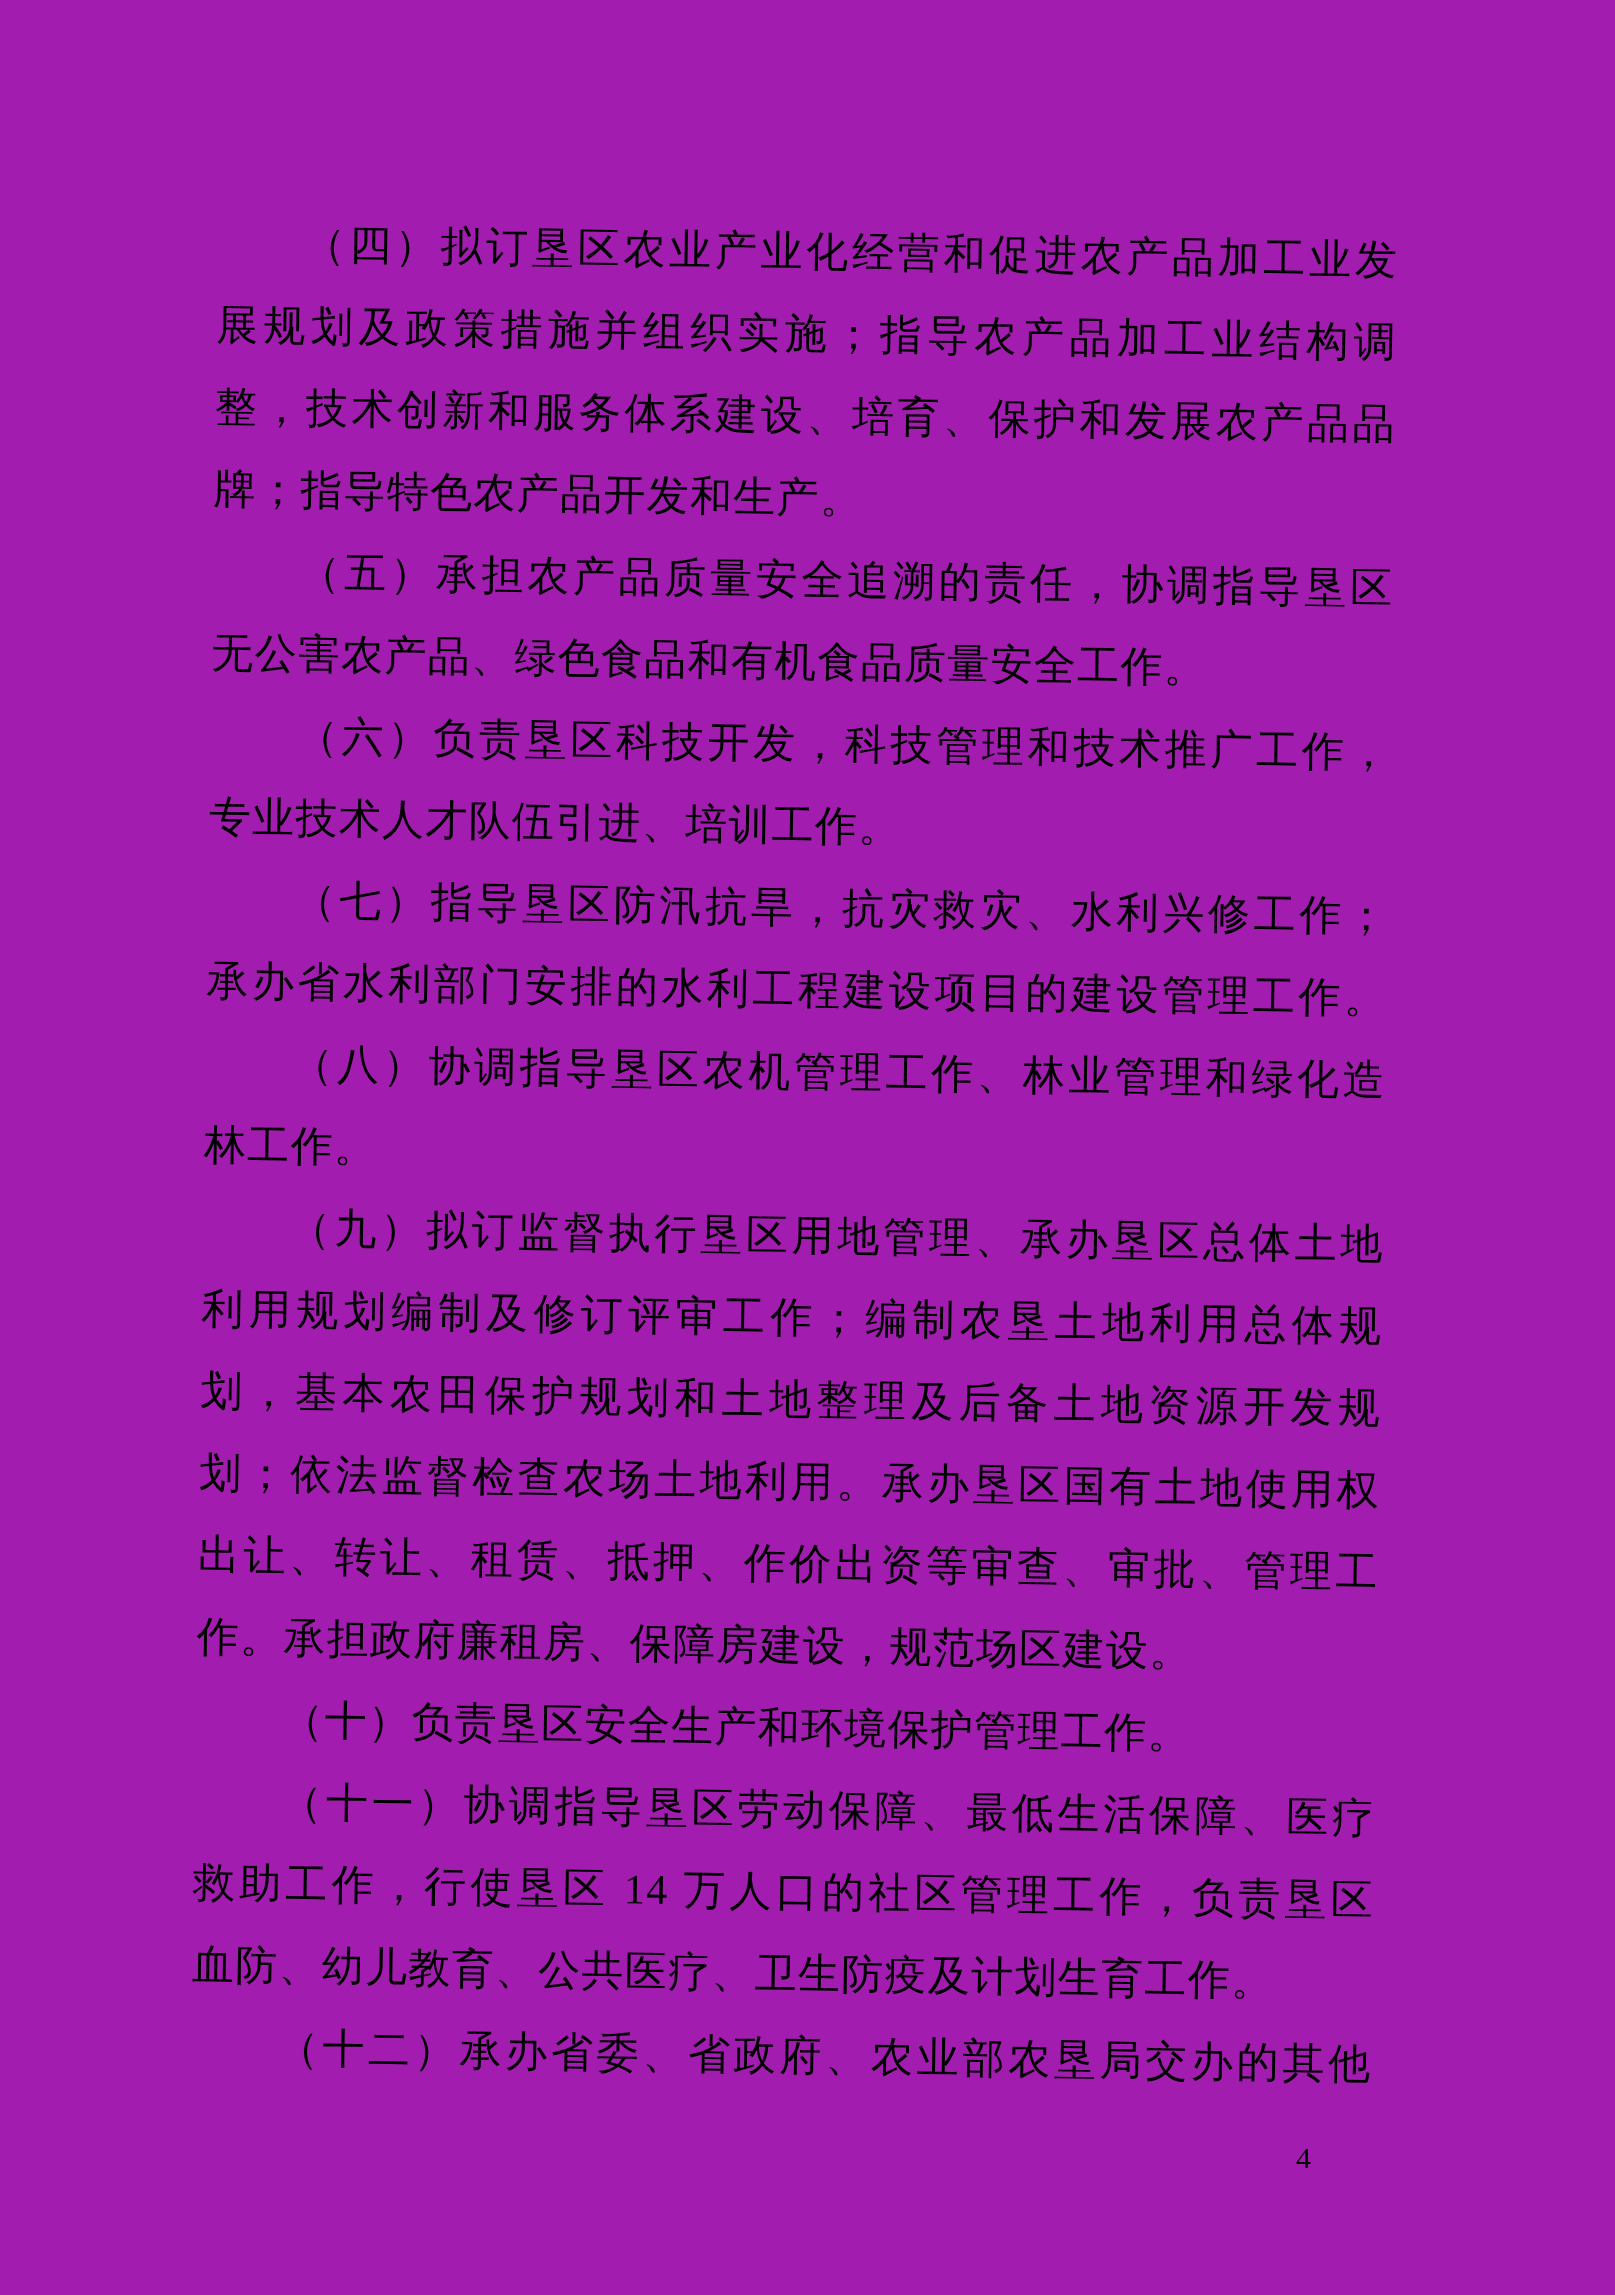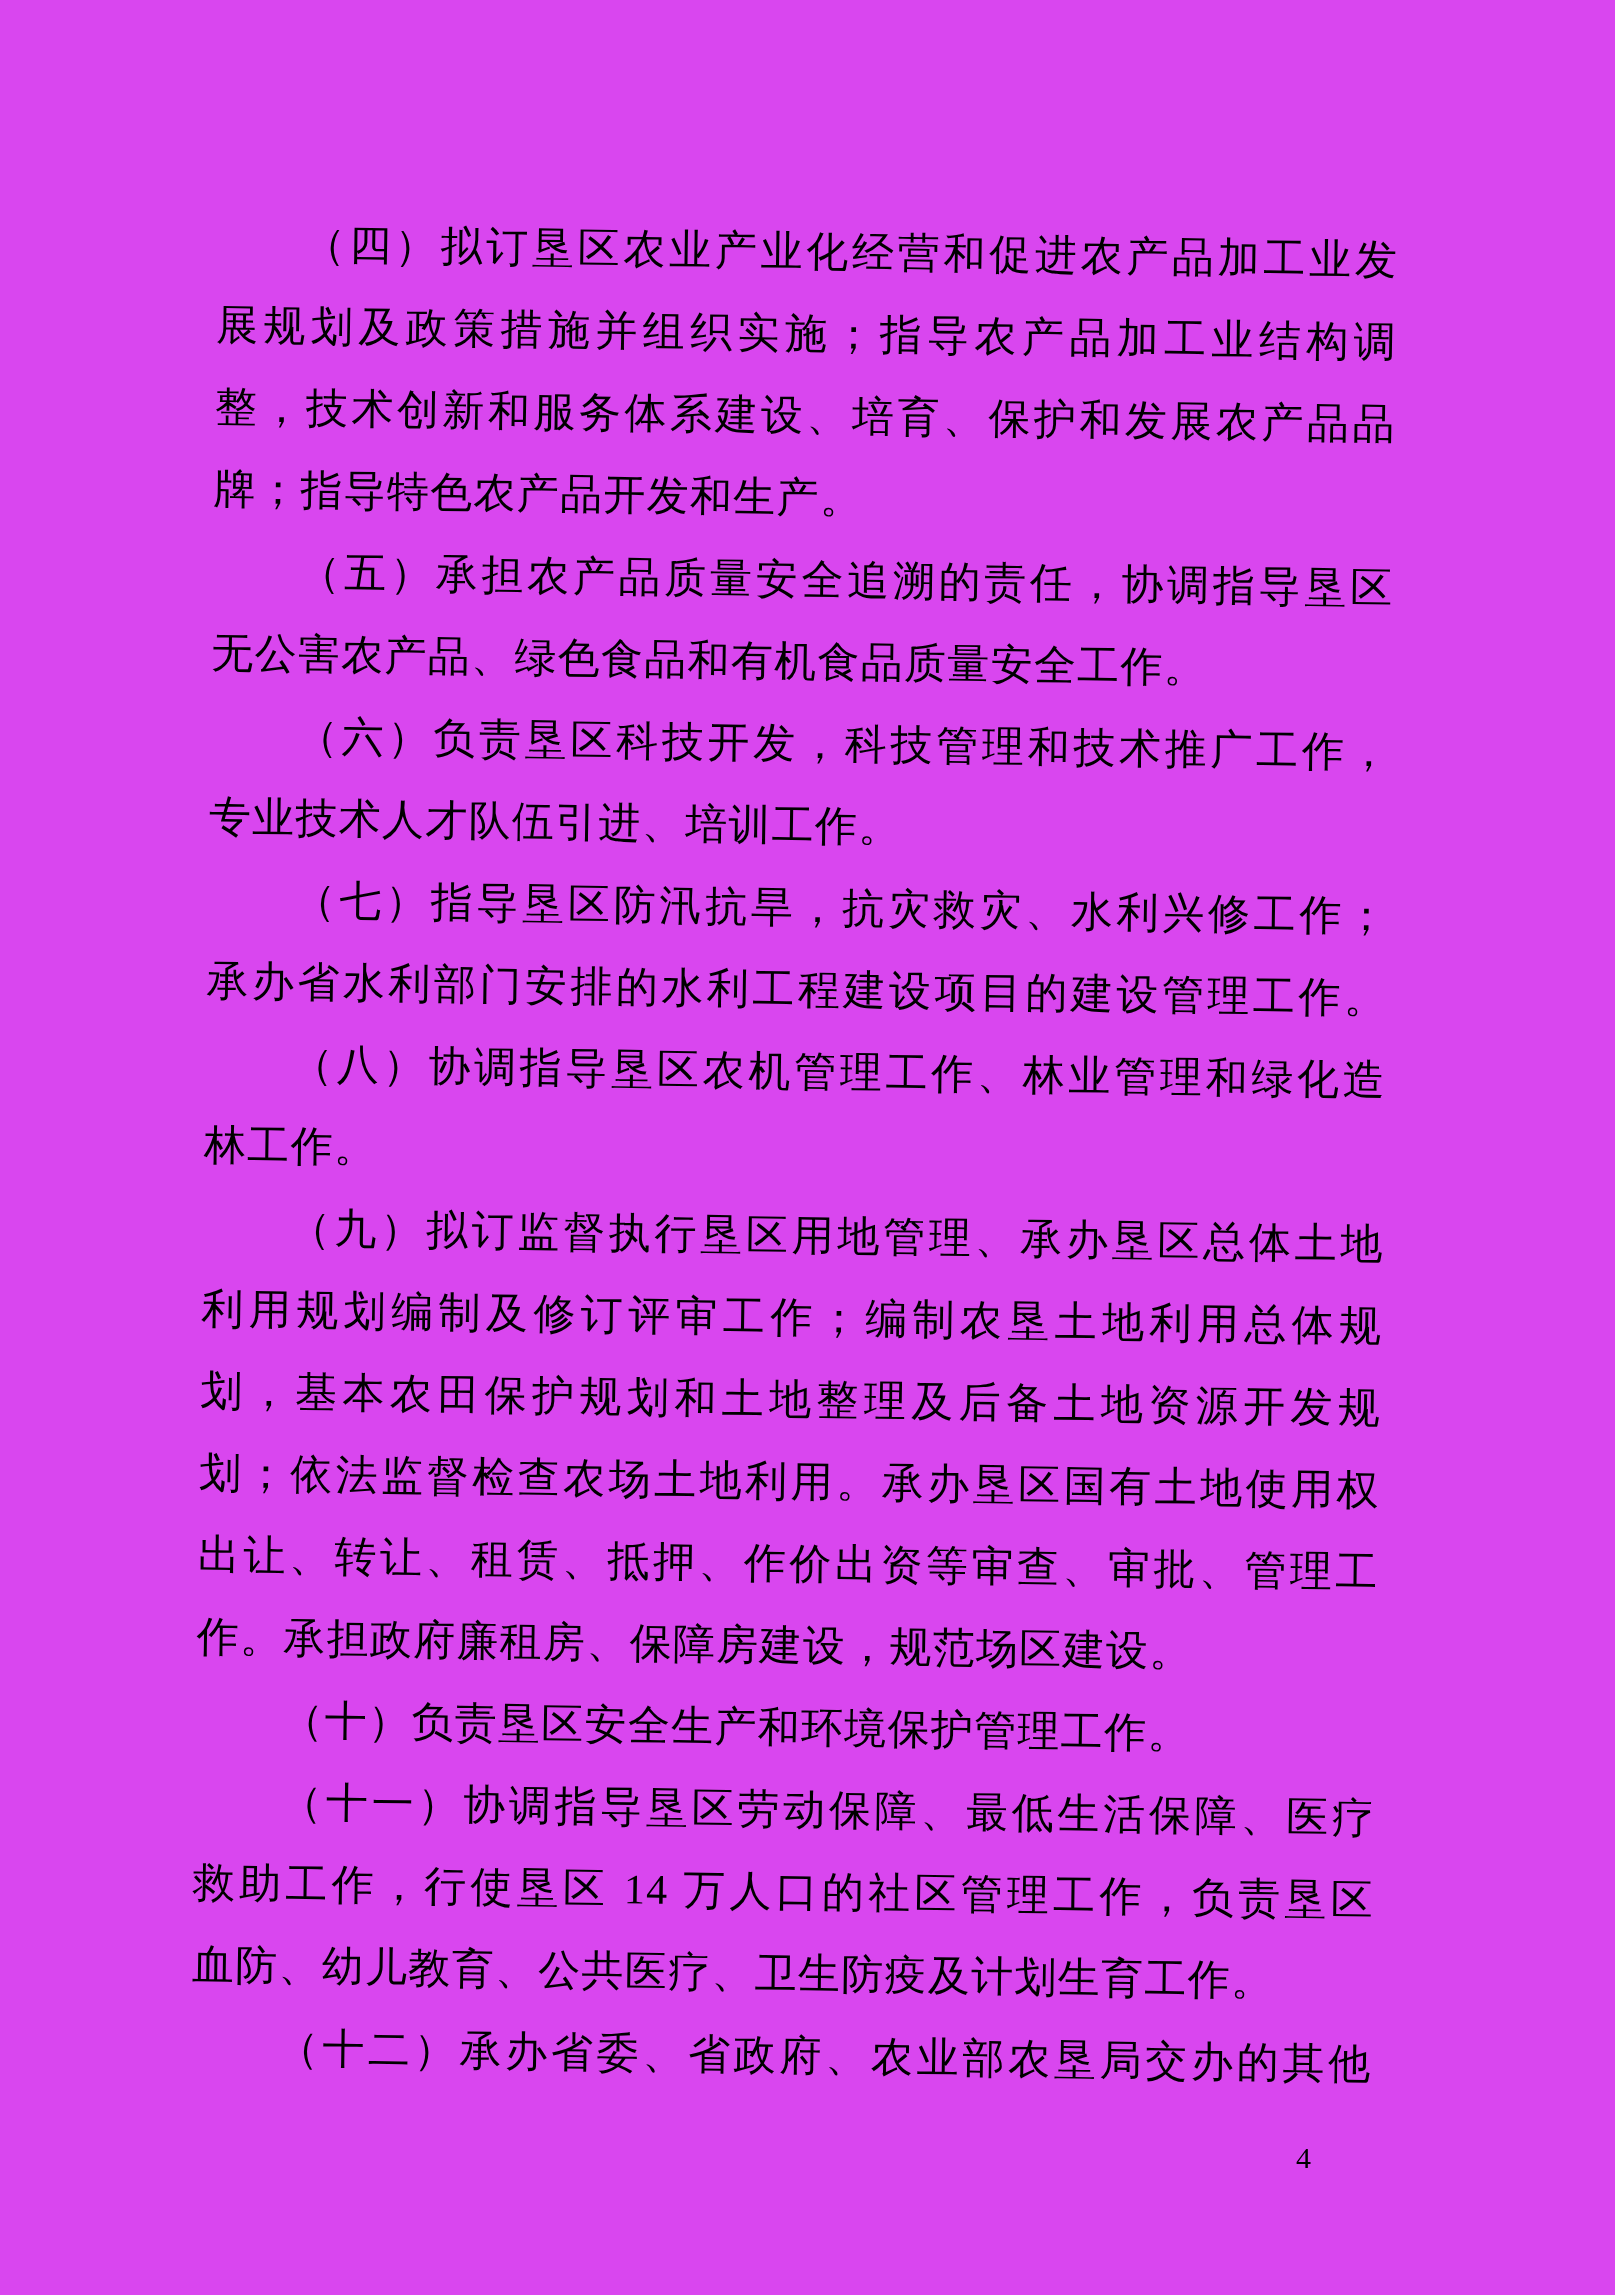--- a/index.html
+++ b/index.html
@@ -4,21 +4,21 @@
 <style>
   html, body {
     margin: 0;
     padding: 0;
     background: #ffffff;
   }
   .page {
     position: relative;
     width: 1615px;
     height: 2295px;
-    background: #d946ef;
+    background: #a21caf;
     overflow: hidden;
     font-family: "Liberation Serif", "DejaVu Serif", serif;
     color: #000000;
   }
   .text-block {
     position: absolute;
     left: 218px;
     top: 202px;
     width: 1181px;
     transform: rotate(0.85deg);

